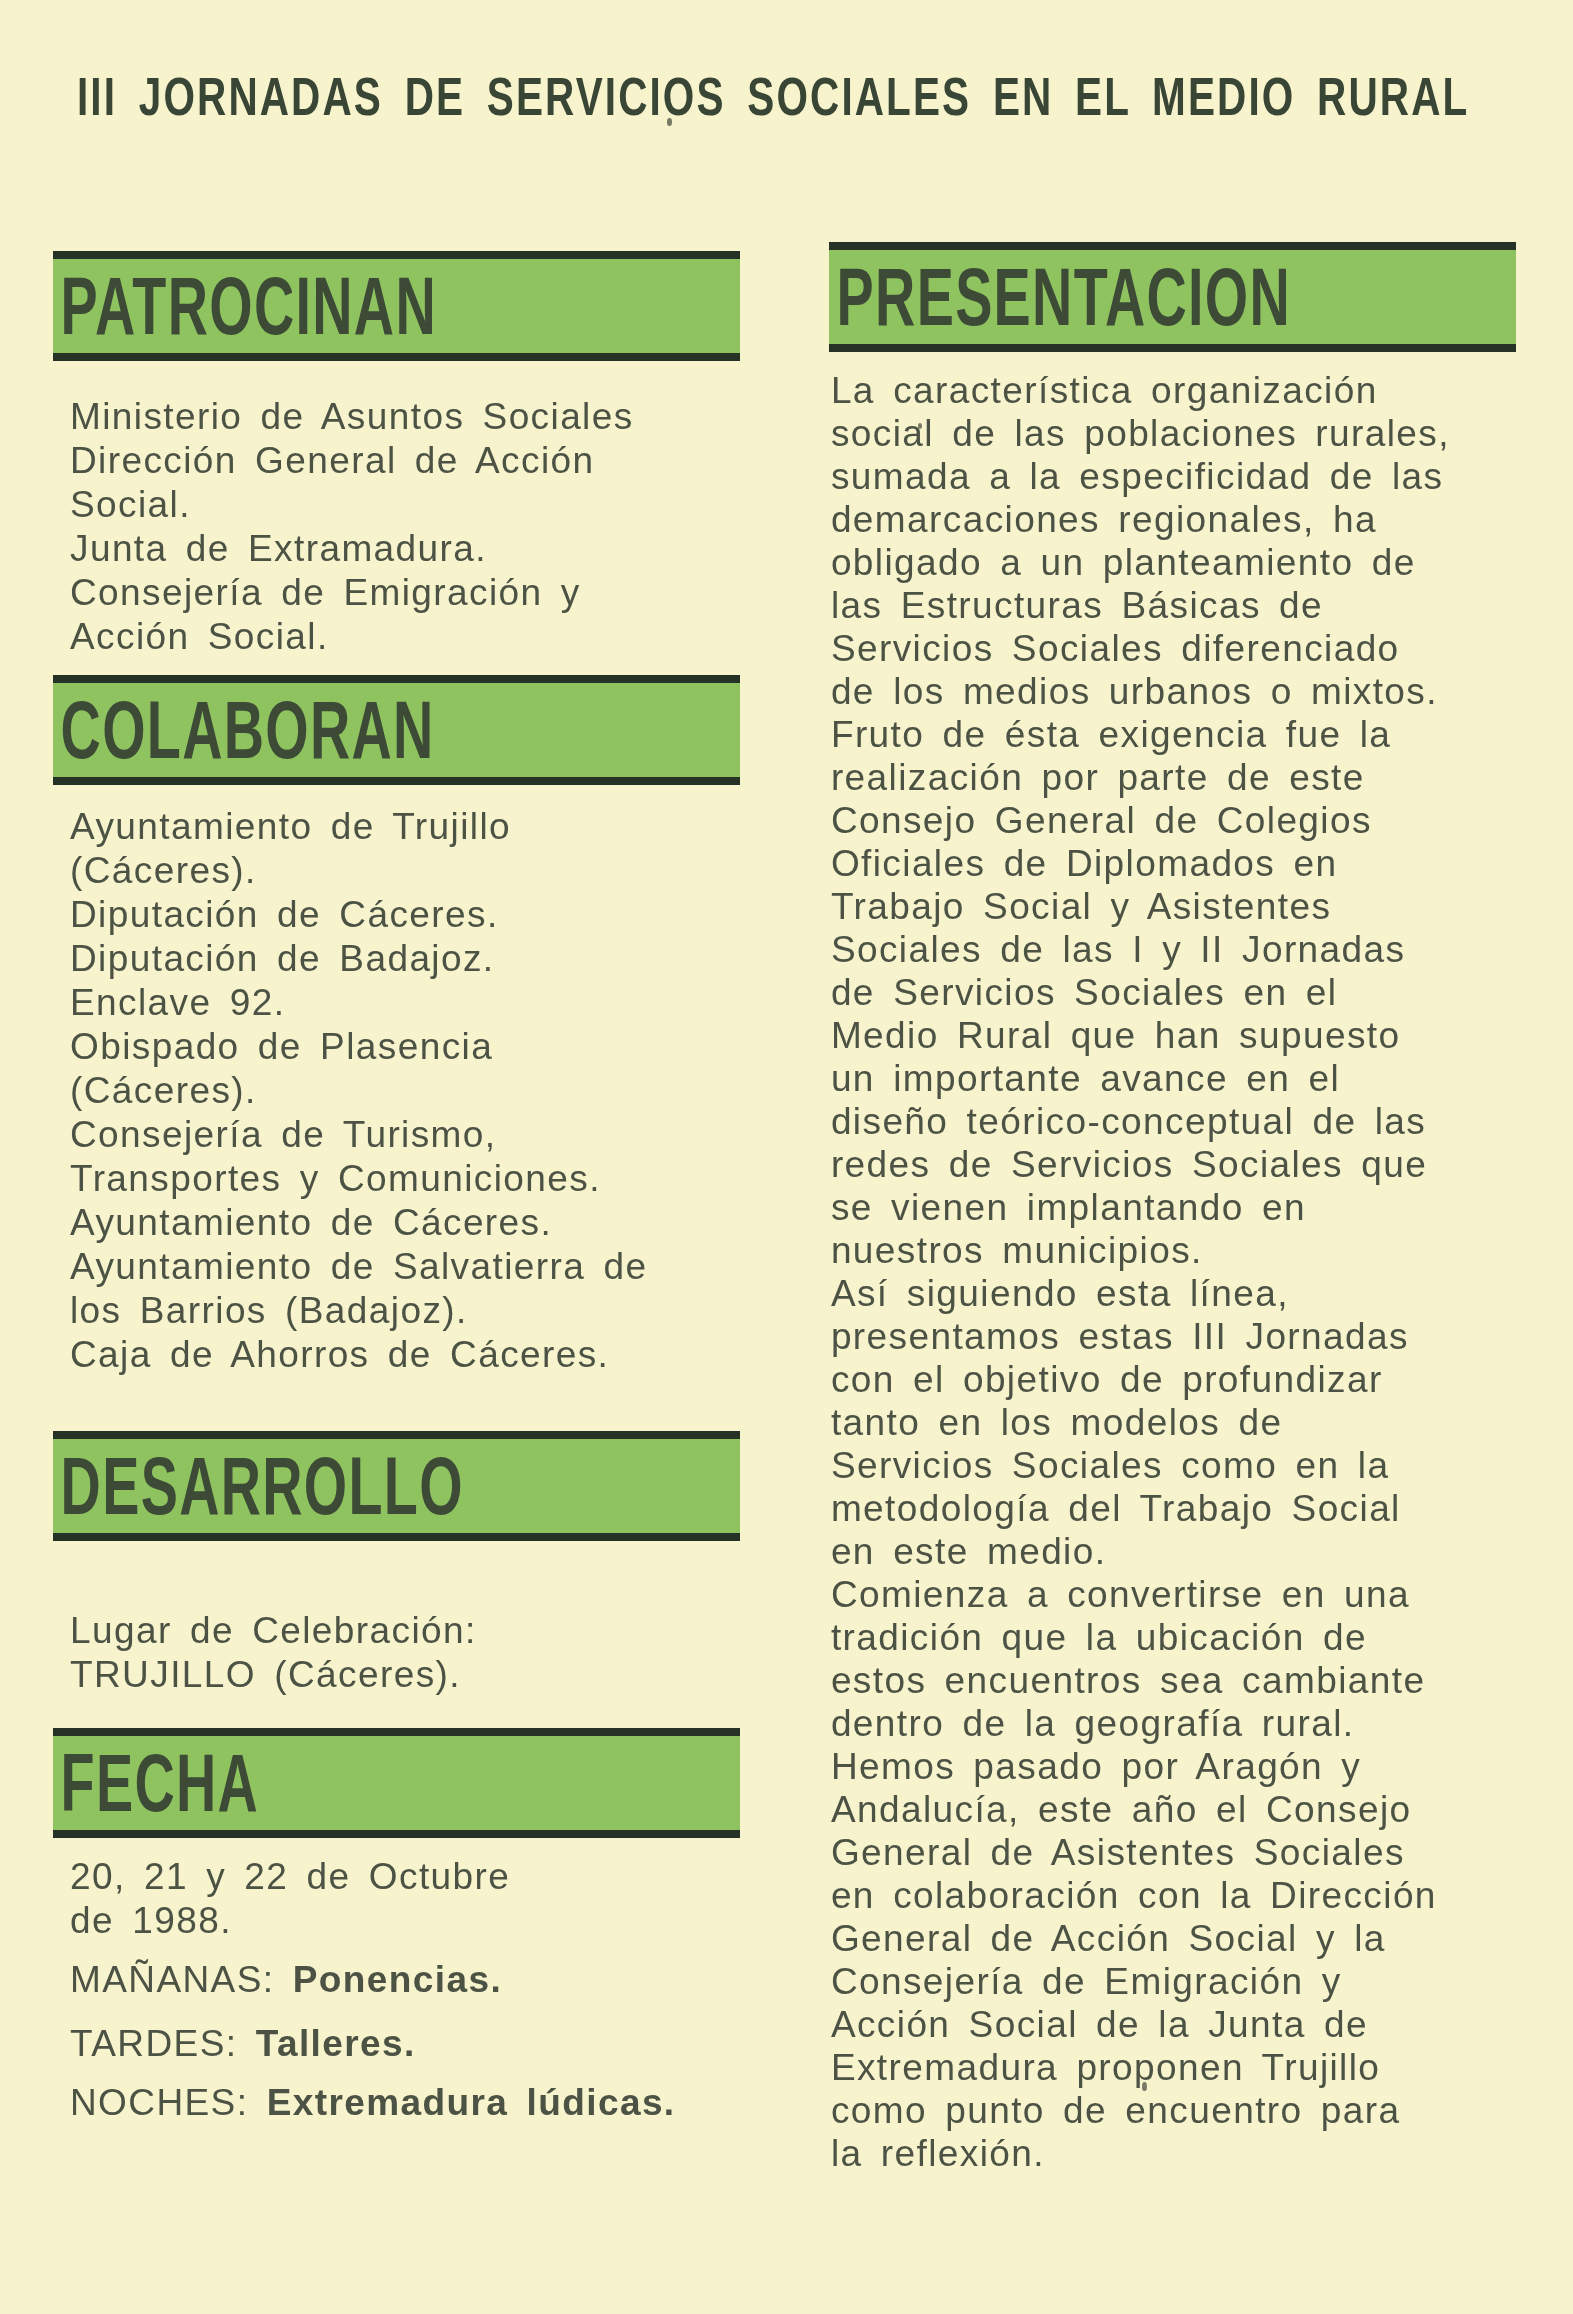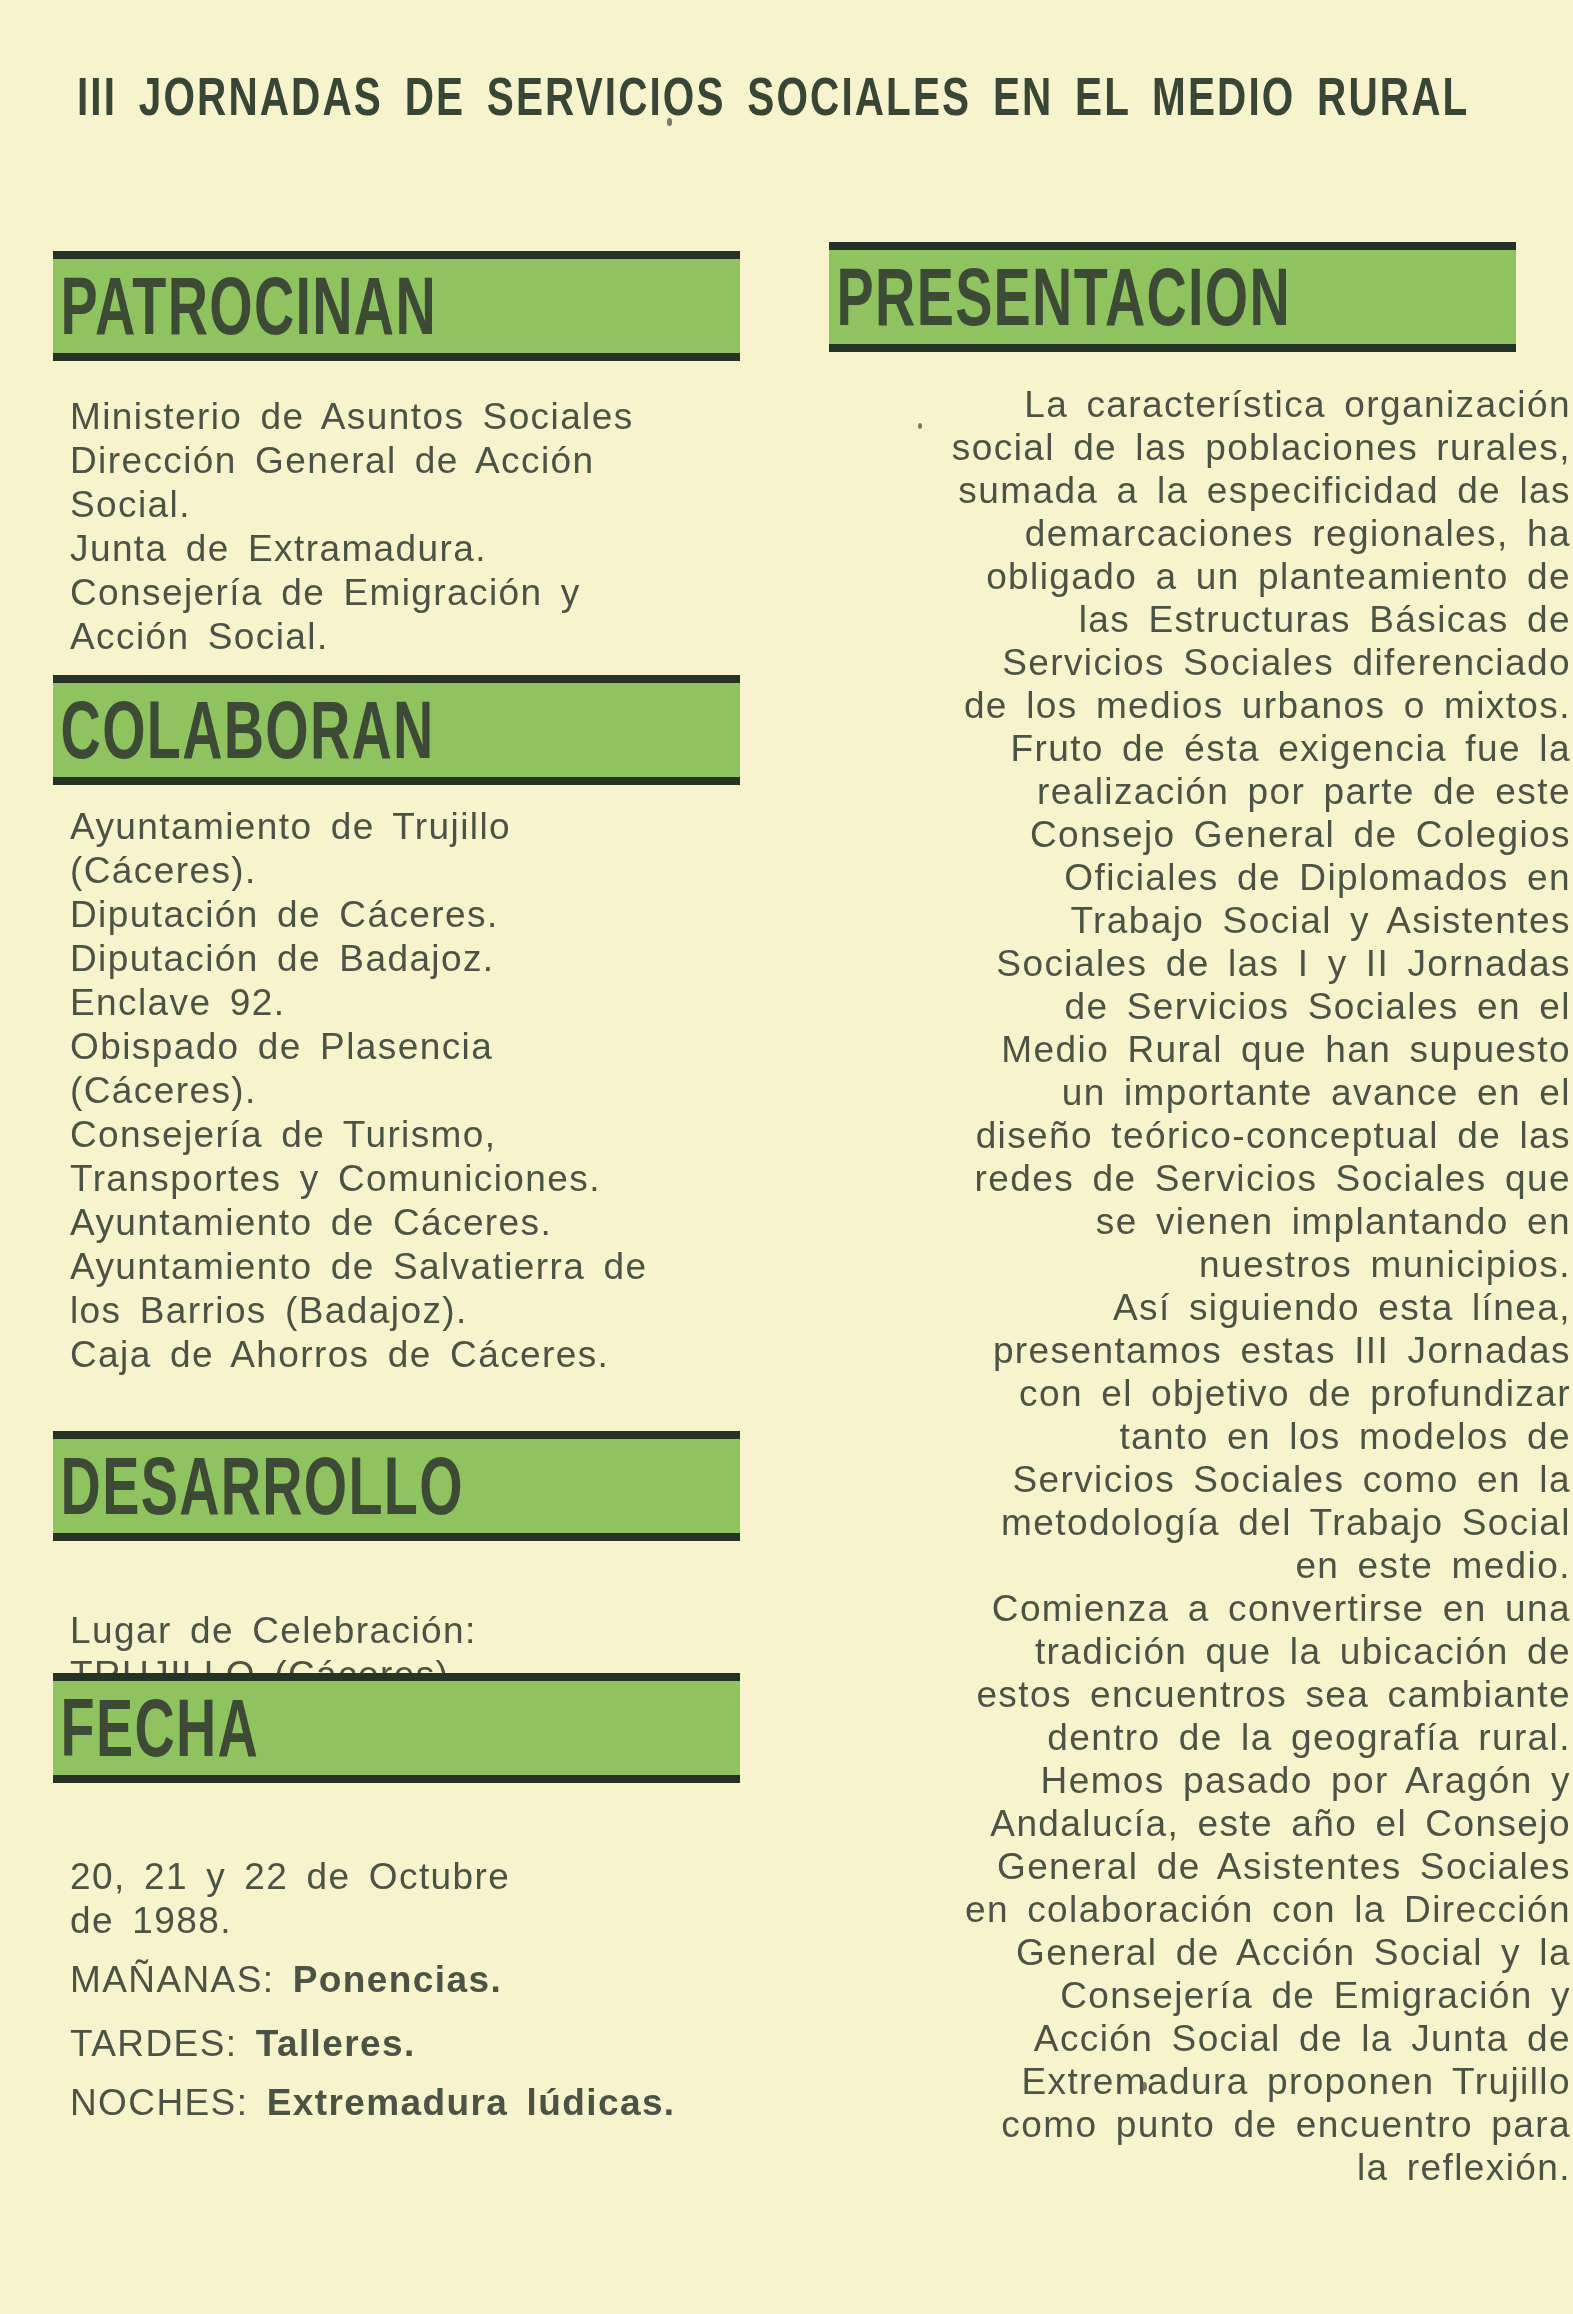--- a/index.html
+++ b/index.html
@@ -94,21 +94,21 @@
 Ayuntamiento de Salvatierra de
 los Barrios (Badajoz).
 Caja de Ahorros de Cáceres.</div>
 
     <div class="banner" style="top:1184px;">
       <span class="banner-text">DESARROLLO</span>
     </div>
     <div class="textblock" style="top:1362px;">Lugar de Celebración:
 TRUJILLO (Cáceres).</div>
 
-    <div class="banner" style="top:1426px;text-align:center;">
+    <div class="banner" style="top:1481px;text-align:center;">
       <span class="banner-text">FECHA</span>
     </div>
     <div class="textblock" style="top:1608px;">20, 21 y 22 de Octubre
 de 1988.</div>
 
     <div class="sched" style="top:1711px;">
       <span>MAÑANAS:</span>
       <span class="val">Ponencias.</span>
     </div>
     <div class="sched" style="top:1775px;">
@@ -119,21 +119,21 @@
       <span>NOCHES:</span>
       <span class="val">Extremadura lúdicas.</span>
     </div>
 
   </div>
 
   <div class="col right">
     <div class="banner" style="top:0;">
       <span class="banner-text">PRESENTACION</span>
     </div>
-    <div class="textblock" style="top:141px;text-align:right;">La característica organización
+    <div class="textblock" style="top:127px;">La característica organización
 social de las poblaciones rurales,
 sumada a la especificidad de las
 demarcaciones regionales, ha
 obligado a un planteamiento de
 las Estructuras Básicas de
 Servicios Sociales diferenciado
 de los medios urbanos o mixtos.
 Fruto de ésta exigencia fue la
 realización por parte de este
 Consejo General de Colegios

